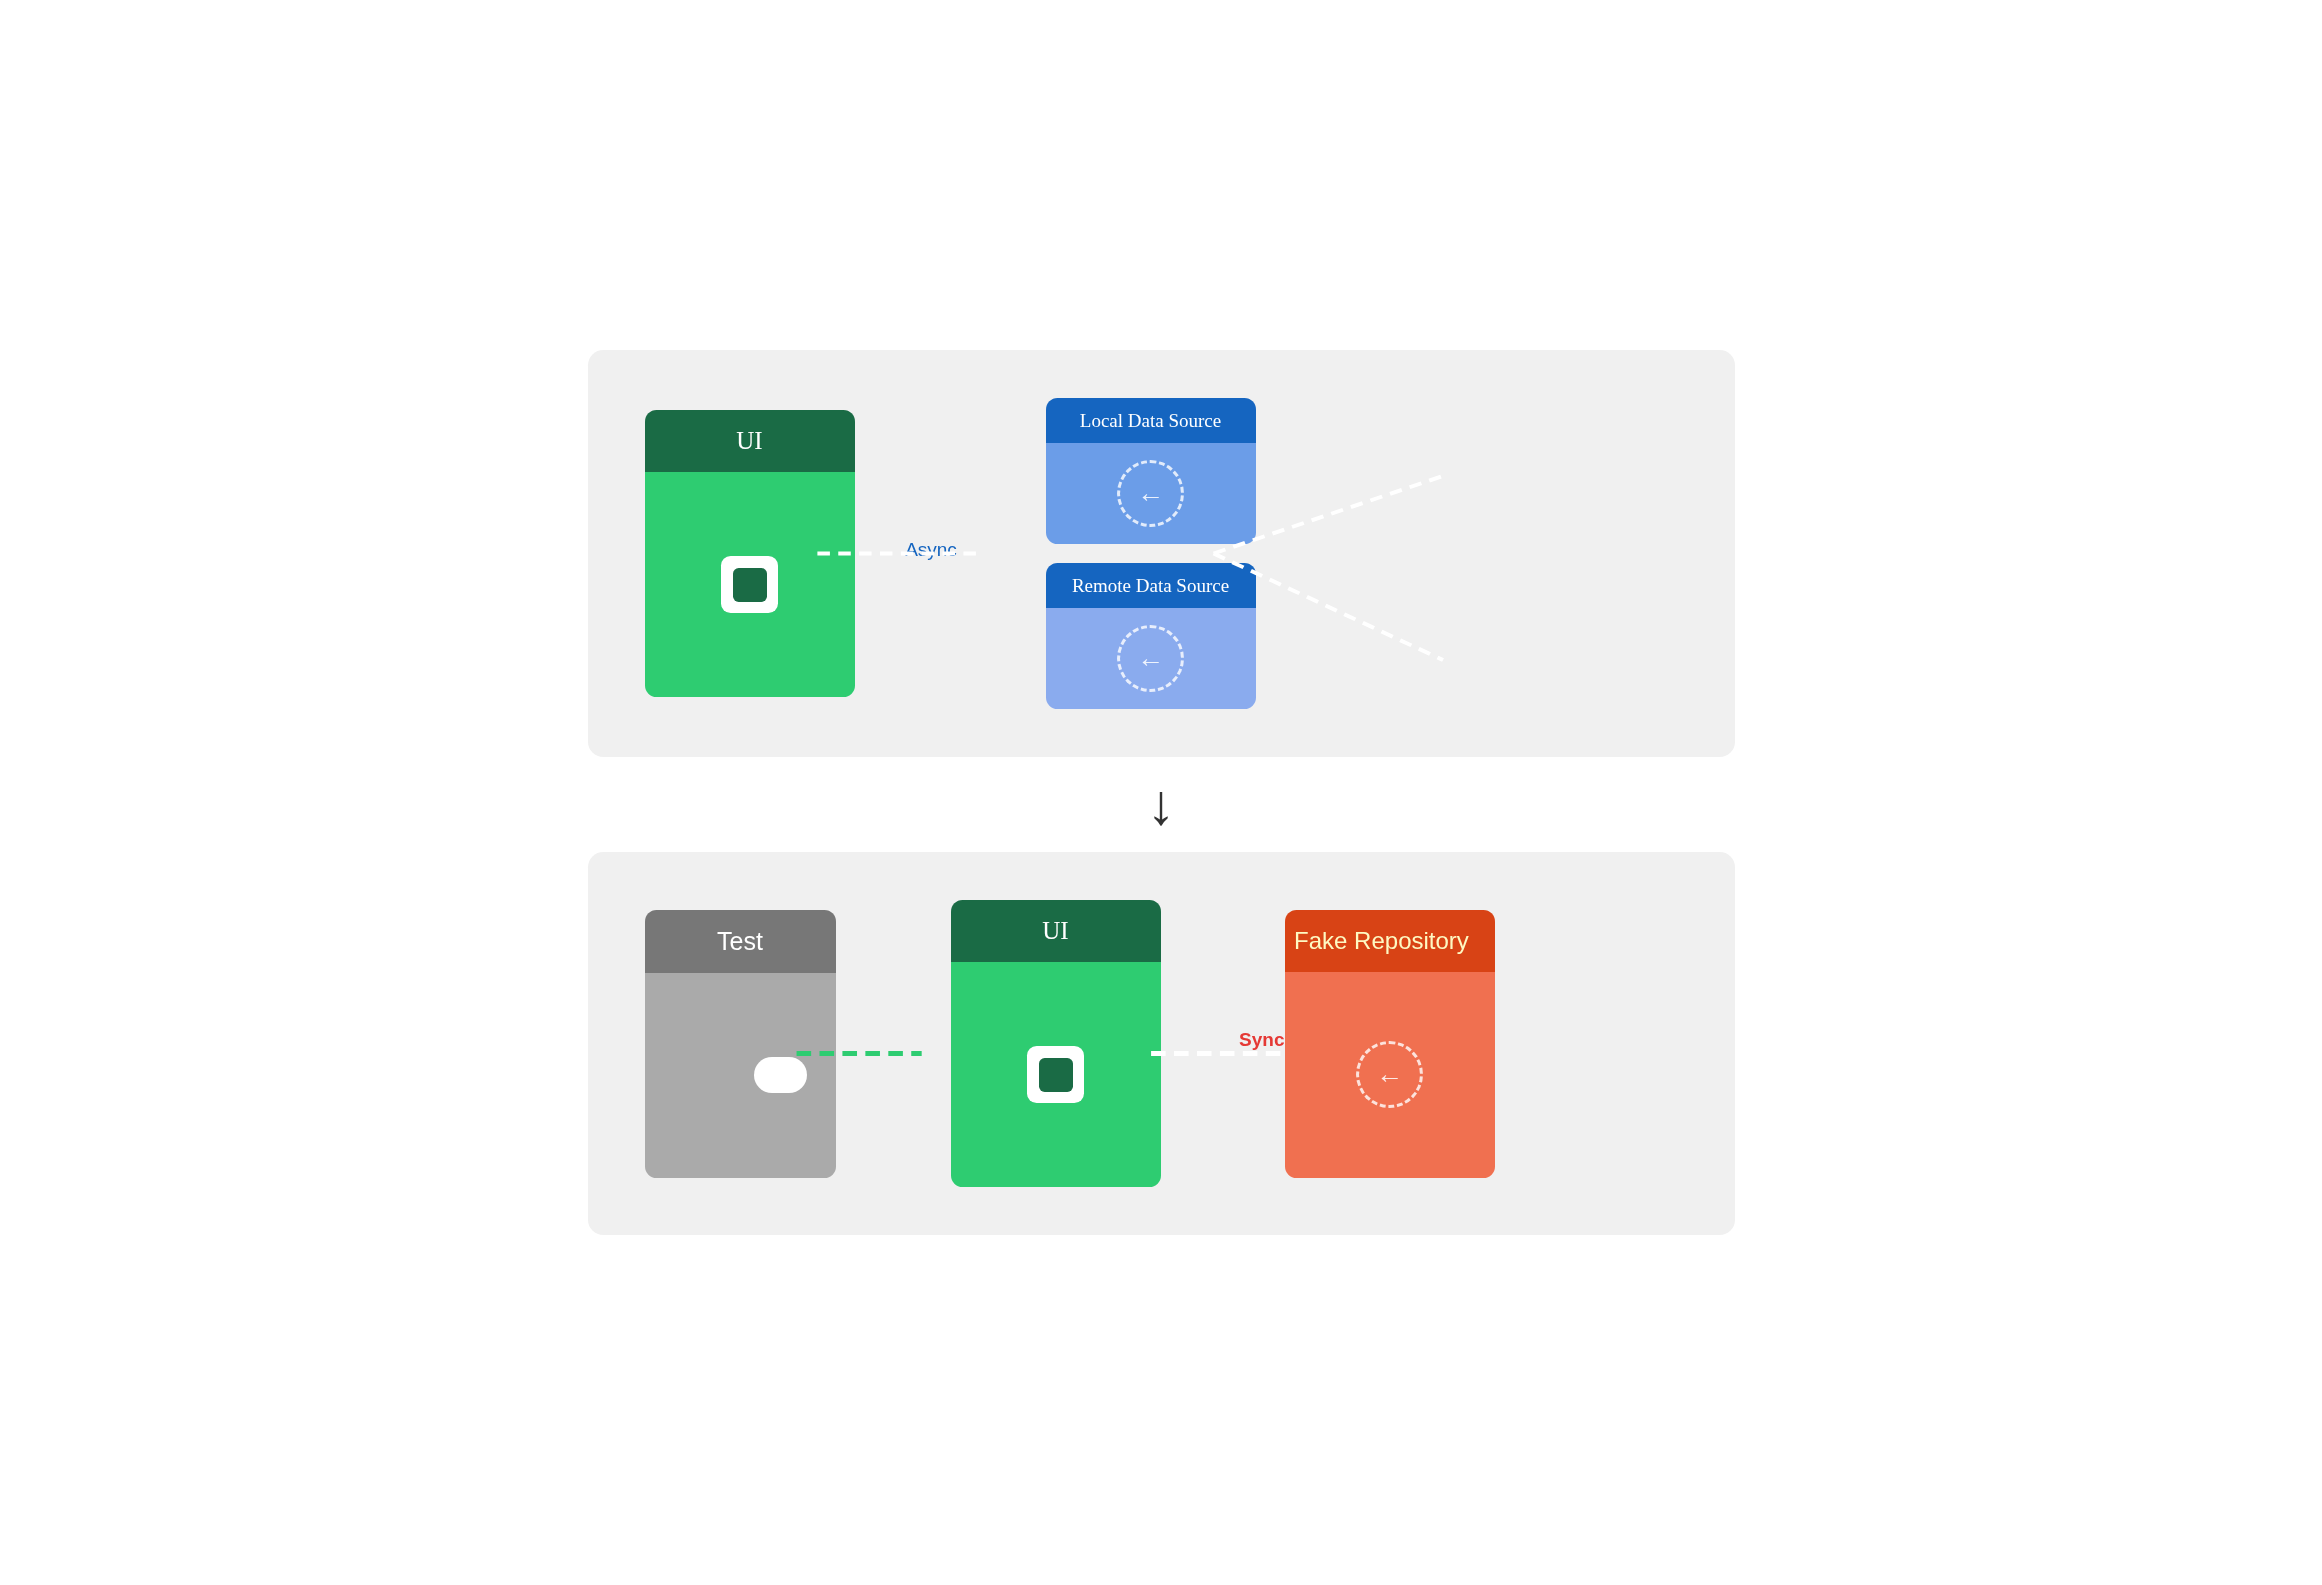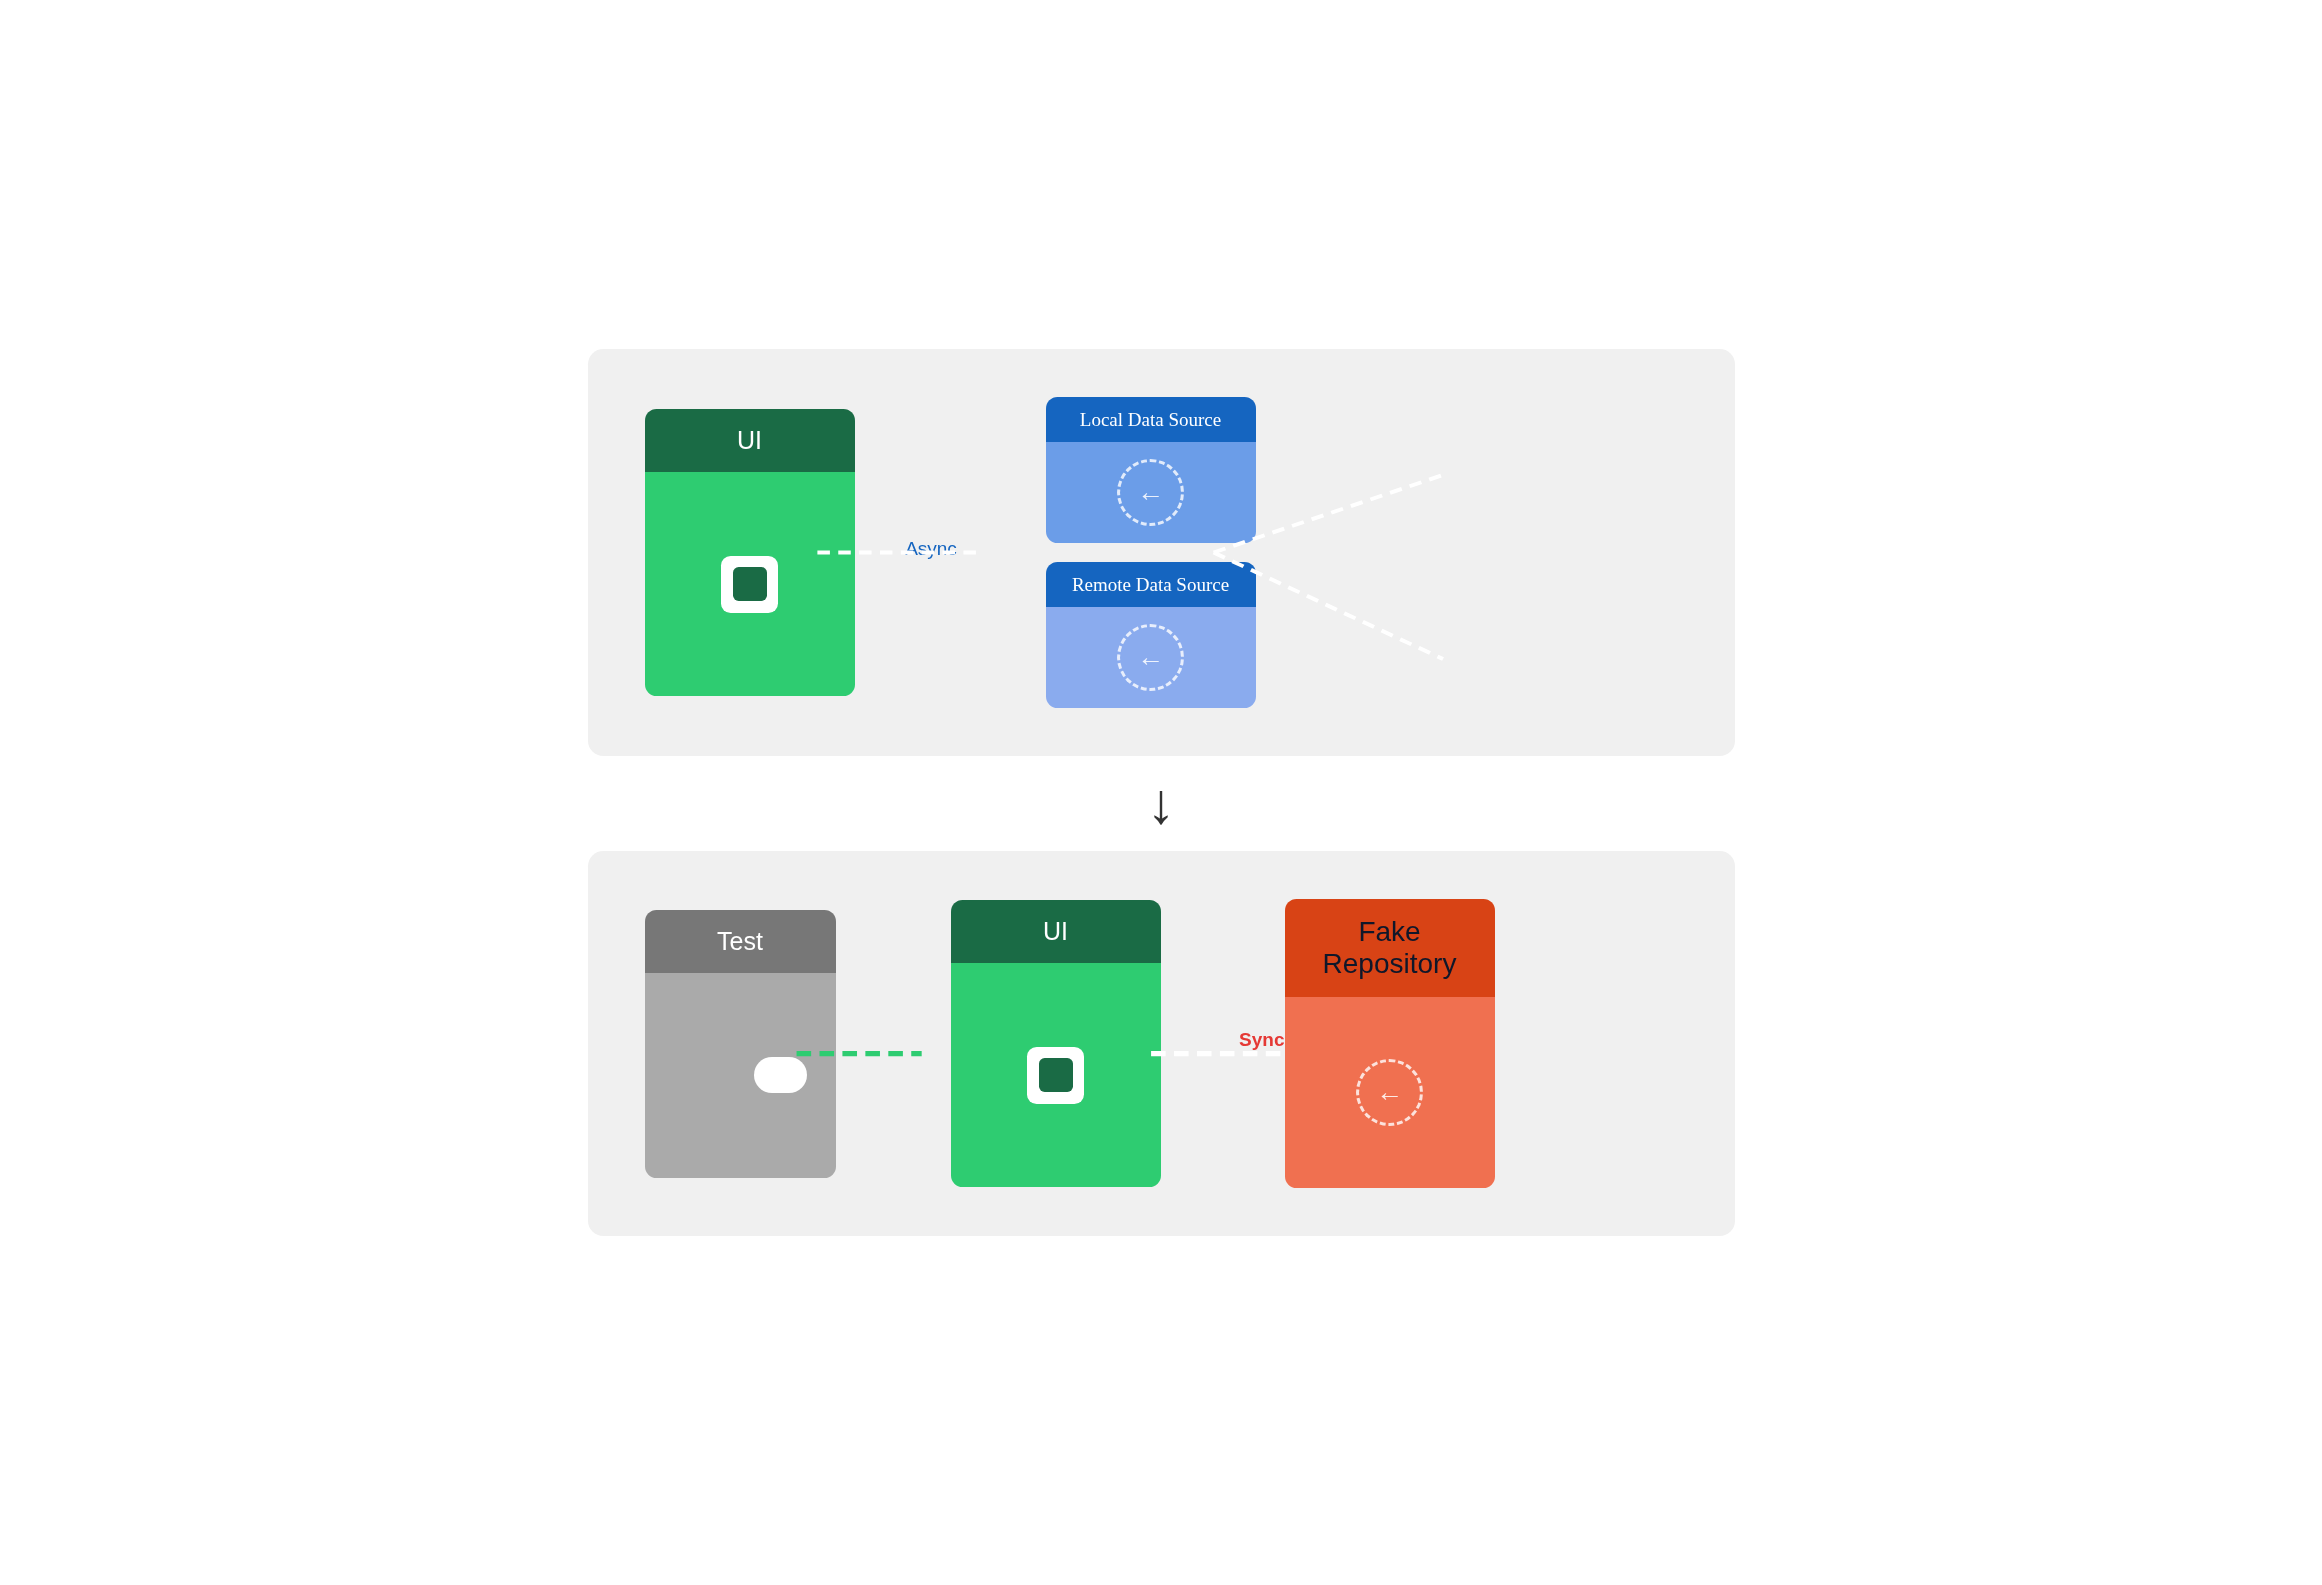--- a/index.html
+++ b/index.html
@@ -47,20 +47,21 @@
       flex-shrink: 0;
       position: relative;
     }
     .ui-block .block-header {
       background: #1a6b45;
       color: white;
       font-size: 25px;
       font-weight: 500;
       text-align: center;
       padding: 17px 9.6px;
+      font-family: Liberation Serif, serif;
     }
     .ui-block .block-body {
       background: #2ecc71;
       flex: 1;
       display: flex;
       align-items: center;
       justify-content: center;
       min-height: 220px;
       position: relative;
     }
@@ -245,24 +246,23 @@
       display: flex;
       flex-direction: column;
       border-radius: 11.5px;
       overflow: hidden;
       width: 210px;
       min-height: 268px;
       flex-shrink: 0;
     }
     .fake-repo-block .block-header {
       background: #d84315;
-      color: #0f172a;
-      font-size: 28px;
-      font-weight: 500;
-      text-align: center;
+      color: #fef9c3;
+      font-size: 24px;
+      font-weight: 500;
       padding: 17px 9.6px;
     }
     .fake-repo-block .block-body {
       background: #f07050;
       flex: 1;
       display: flex;
       align-items: center;
       justify-content: center;
       min-height: 191px;
     }

